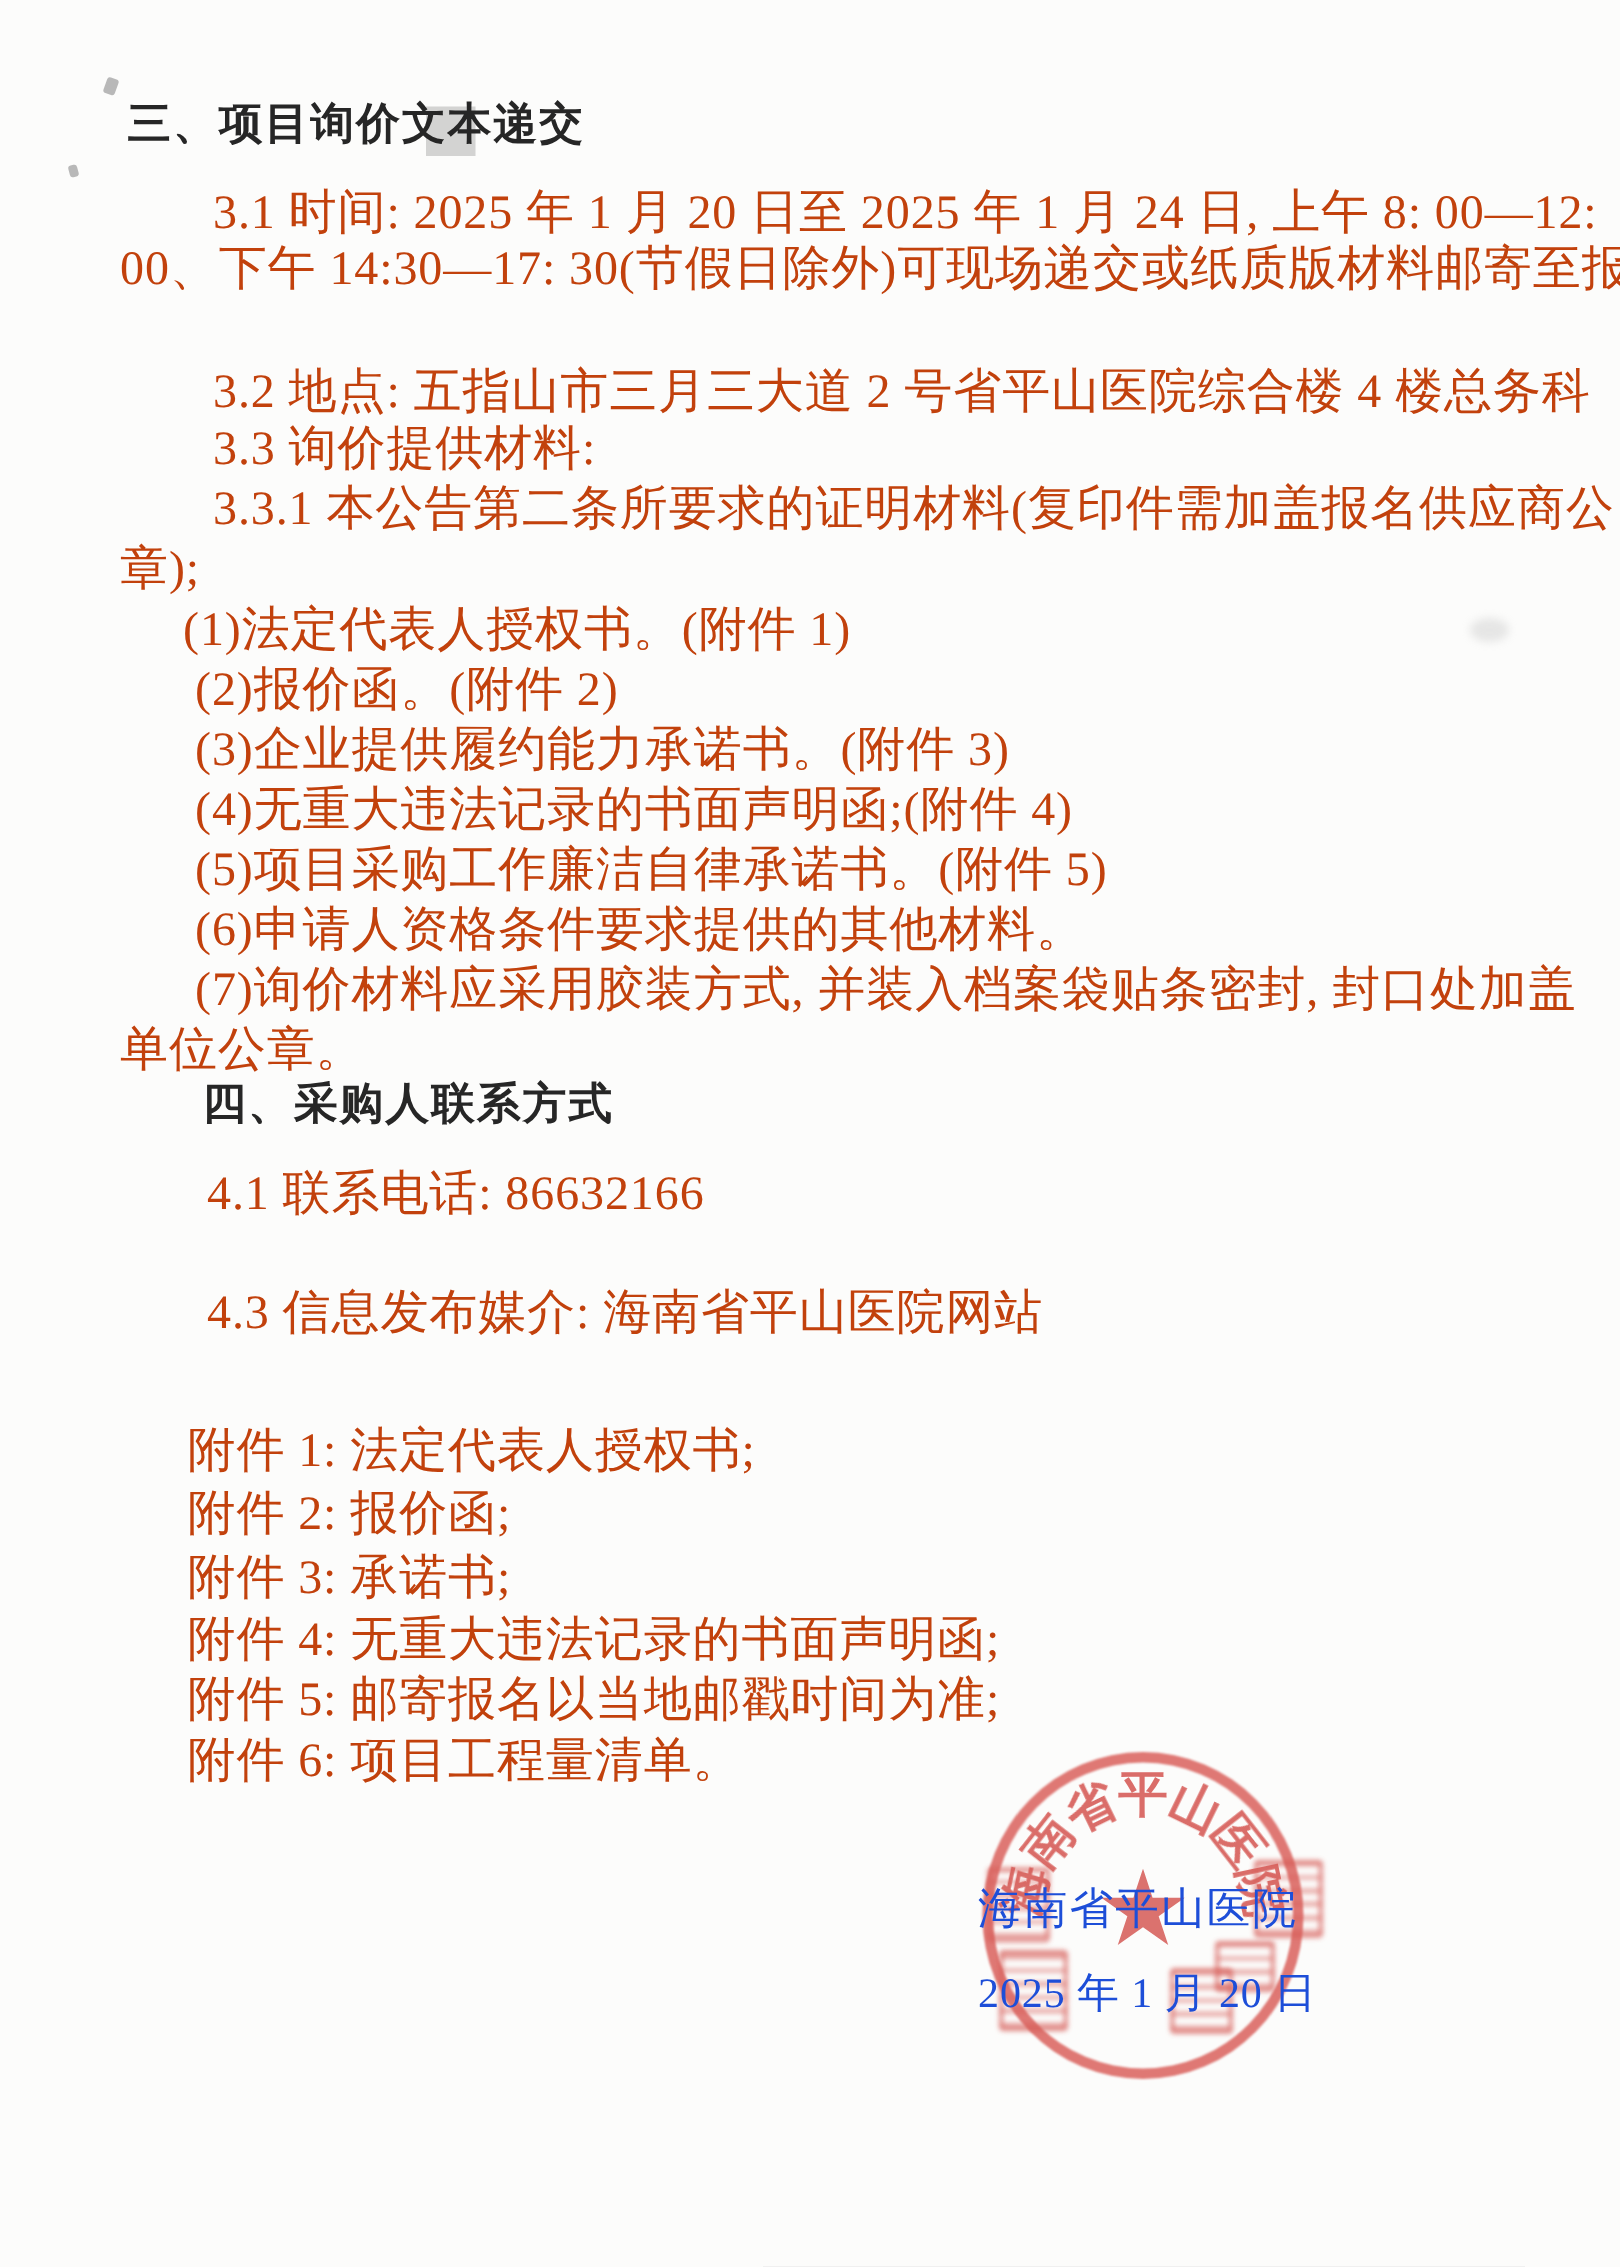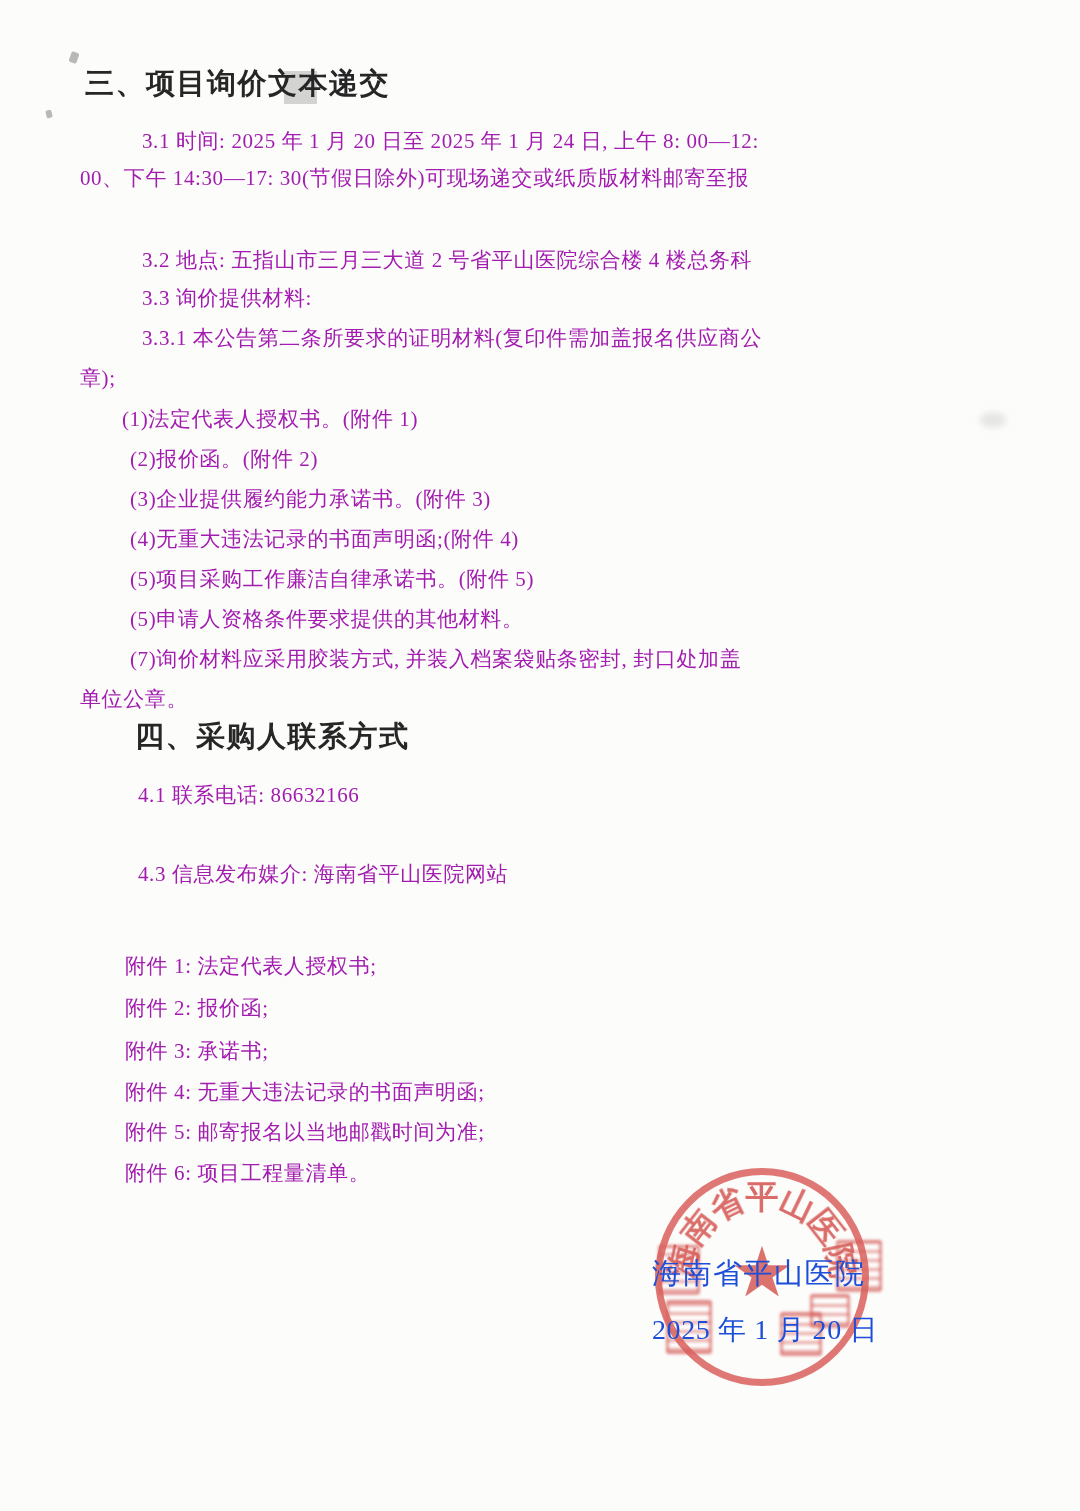--- a/index.html
+++ b/index.html
@@ -7,23 +7,23 @@
     position:relative;
     width:1080px;height:1511px;
     margin:0 auto;
     background:#fcfcfb;
     overflow:hidden;
     font-family:"Liberation Serif","DejaVu Serif",serif;
   }
   .ln{
     position:absolute;
     white-space:pre;
-    font-size:21px;
+    font-size:32px;
     letter-spacing:0.6px;
-    color:#a21caf;
+    color:#c2410c;
     z-index:2;
     line-height:34px;
   }
   .h{
     font-family:"Liberation Sans","DejaVu Sans",sans-serif;
     font-weight:bold;
     font-size:29px;
     letter-spacing:1.5px;
     color:#262626;
   }
@@ -80,21 +80,21 @@
   <div class="ln" style="left:80px;top:161px">00、下午 14:30—17: 30(节假日除外)可现场递交或纸质版材料邮寄至报</div>
   <div class="ln" style="left:142px;top:243px">3.2 地点: 五指山市三月三大道 2 号省平山医院综合楼 4 楼总务科</div>
   <div class="ln" style="left:142px;top:281px">3.3 询价提供材料:</div>
   <div class="ln" style="left:142px;top:321px">3.3.1 本公告第二条所要求的证明材料(复印件需加盖报名供应商公</div>
   <div class="ln" style="left:80px;top:361px">章);</div>
   <div class="ln" style="left:122px;top:402px">(1)法定代表人授权书。(附件 1)</div>
   <div class="ln" style="left:130px;top:442px">(2)报价函。(附件 2)</div>
   <div class="ln" style="left:130px;top:482px">(3)企业提供履约能力承诺书。(附件 3)</div>
   <div class="ln" style="left:130px;top:522px">(4)无重大违法记录的书面声明函;(附件 4)</div>
   <div class="ln" style="left:130px;top:562px">(5)项目采购工作廉洁自律承诺书。(附件 5)</div>
-  <div class="ln" style="left:130px;top:602px">(5)申请人资格条件要求提供的其他材料。</div>
+  <div class="ln" style="left:130px;top:602px">(6)申请人资格条件要求提供的其他材料。</div>
   <div class="ln" style="left:130px;top:642px">(7)询价材料应采用胶装方式, 并装入档案袋贴条密封, 封口处加盖</div>
   <div class="ln" style="left:80px;top:682px">单位公章。</div>
 
   <div class="ln h" style="left:135px;top:719px">四、采购人联系方式</div>
   <div class="ln" style="left:138px;top:778px">4.1 联系电话: 86632166</div>
   <div class="ln" style="left:138px;top:857px">4.3 信息发布媒介: 海南省平山医院网站</div>
 
   <div class="ln" style="left:125px;top:949px">附件 1: 法定代表人授权书;</div>
   <div class="ln" style="left:125px;top:991px">附件 2: 报价函;</div>
   <div class="ln" style="left:125px;top:1034px">附件 3: 承诺书;</div>

